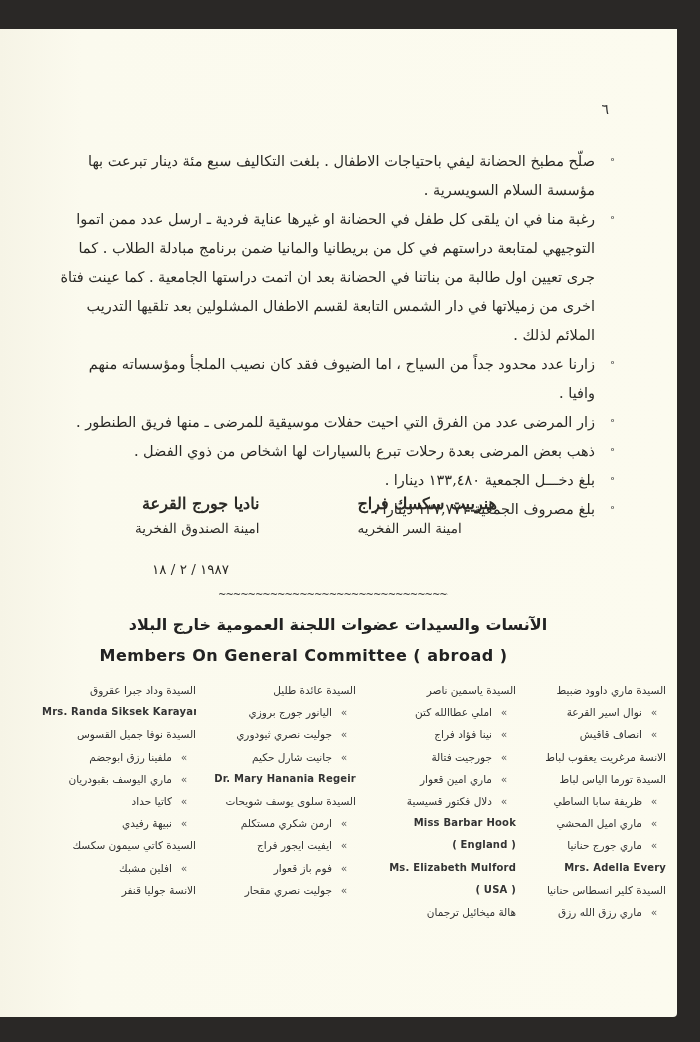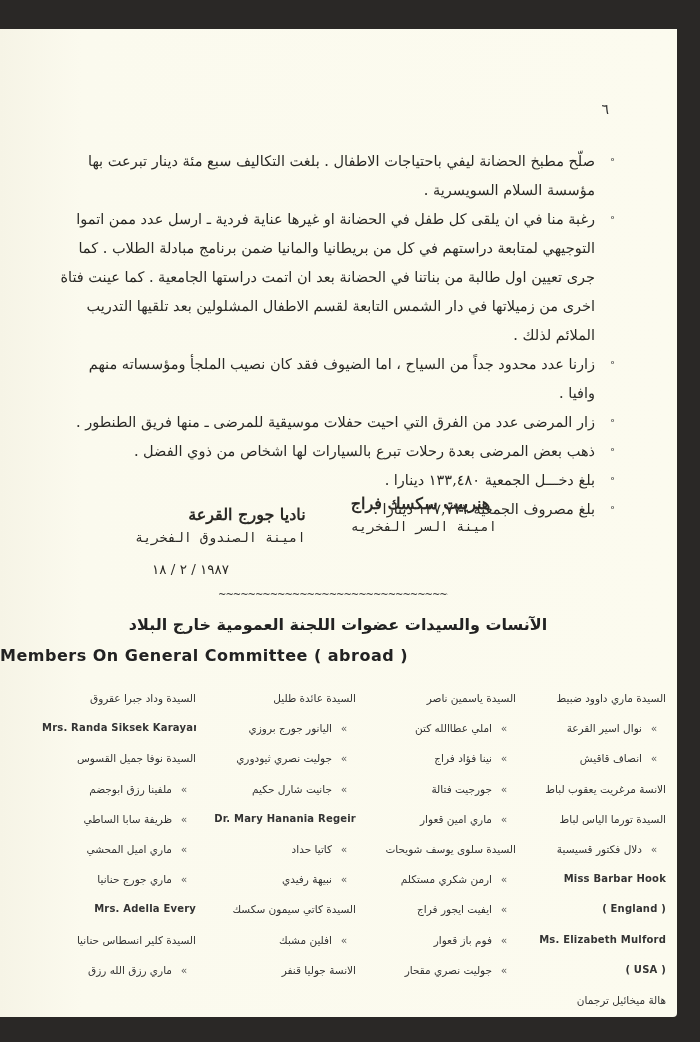--- a/index.html
+++ b/index.html
@@ -25,53 +25,52 @@
       direction: rtl; text-align: right;
       font-family: "DejaVu Serif", serif; font-size: 14.5px;
       line-height: 29px; margin: 0; padding: 0; list-style: none;
     }
     .para-list li { position: relative; padding-right: 20px; }
     .para-list .bullet {
       position: absolute; right: 0; top: 0;
       font-size: 10px; color: #444;
     }
     .sig-name { font-weight: bold; font-size: 16px; line-height: 26px; }
-    .sig-title { font-size: 13.5px; line-height: 22px; font-family: Liberation Mono, monospace; }
+    .sig-title { font-size: 13.5px; line-height: 22px; }
     .sig-right { position: absolute; top: 462px; right: 180px; text-align: left; direction: rtl; font-family: "DejaVu Serif", serif; }
-    .sig-left { position: absolute; top: 462px; left: 135px; text-align: right; direction: rtl; font-family: "DejaVu Serif", serif; margin-top: 11px; }
+    .sig-left { position: absolute; top: 462px; left: 135px; text-align: right; direction: rtl; font-family: "DejaVu Serif", serif; }
     .date {
       position: absolute; top: 532px; left: 152px;
       font-family: "DejaVu Serif", serif; font-size: 13.5px; direction: rtl;
       letter-spacing: 1px;
     }
     .ornament {
       position: absolute; top: 560px; left: 218px; width: 230px;
       font-size: 10px; letter-spacing: -1px; color: #333; white-space: nowrap; overflow: hidden;
       text-align: center;
     }
     .section-title-ar {
       position: absolute; top: 586px; left: 0; width: 676px; text-align: center;
       direction: rtl; font-weight: bold; font-size: 16px; color: #222;
       font-family: "DejaVu Sans", sans-serif;
     }
     .section-title-en {
-      position: absolute; top: 617px; left: 0; width: 607px; text-align: left;
+      position: absolute; top: 617px; left: 0; width: 607px; text-align: center;
       font-weight: bold; font-size: 16px; color: #222; letter-spacing: 0.5px;
       font-family: "DejaVu Sans", sans-serif;
     }
     .members {
       position: absolute; top: 650px; left: 42px; width: 624px;
       direction: rtl; display: grid;
       grid-template-columns: 150px 160px 160px 154px;
       font-family: "DejaVu Sans", sans-serif; font-size: 10.5px; color: #333;
     }
     .cell {
       height: 22.2px; line-height: 22px; white-space: nowrap; overflow: hidden;
       text-align: right;
-      margin-top: 8px;
     }
     .cell.en { direction: ltr; text-align: right; font-weight: bold; font-size: 10px; letter-spacing: 0.2px; }
     .ditto { display: inline-block; width: 24px; text-align: center; color: #555; }
   </style>
 </head>
 <body>
 
 <div class="page">
   <div class="page-number">٦</div>
 
@@ -113,20 +112,21 @@
       <div class="cell"><span class="ditto">»</span><span>نينا فؤاد فراج</span></div>
       <div class="cell"><span class="ditto">»</span><span>جوليت نصري ثيودوري</span></div>
       <div class="cell"><span>السيدة نوفا جميل القسوس</span></div>
       <div class="cell"><span>الانسة مرغريت يعقوب لباط</span></div>
       <div class="cell"><span class="ditto">»</span><span>جورجيت فتالة</span></div>
       <div class="cell"><span class="ditto">»</span><span>جانيت شارل حكيم</span></div>
       <div class="cell"><span class="ditto">»</span><span>ملفينا رزق ابوجضم</span></div>
       <div class="cell"><span>السيدة تورما الياس لباط</span></div>
       <div class="cell"><span class="ditto">»</span><span>ماري امين قعوار</span></div>
       <div class="cell en"><span>Dr. Mary Hanania Regeir</span></div>
+      <div class="cell"><span class="ditto">»</span><span>ماري اليوسف بقبودريان</span></div>
       <div class="cell"><span class="ditto">»</span><span>ظريفة سابا الساطي</span></div>
       <div class="cell"><span class="ditto">»</span><span>دلال فكتور قسيسية</span></div>
       <div class="cell"><span>السيدة سلوى يوسف شويحات</span></div>
       <div class="cell"><span class="ditto">»</span><span>كاتيا حداد</span></div>
       <div class="cell"><span class="ditto">»</span><span>ماري اميل المحشي</span></div>
       <div class="cell en"><span>Miss Barbar Hook</span></div>
       <div class="cell"><span class="ditto">»</span><span>ارمن شكري مستكلم</span></div>
       <div class="cell"><span class="ditto">»</span><span>نبيهة رفيدي</span></div>
       <div class="cell"><span class="ditto">»</span><span>ماري جورج حنانيا</span></div>
       <div class="cell en"><span>( England )</span></div>

